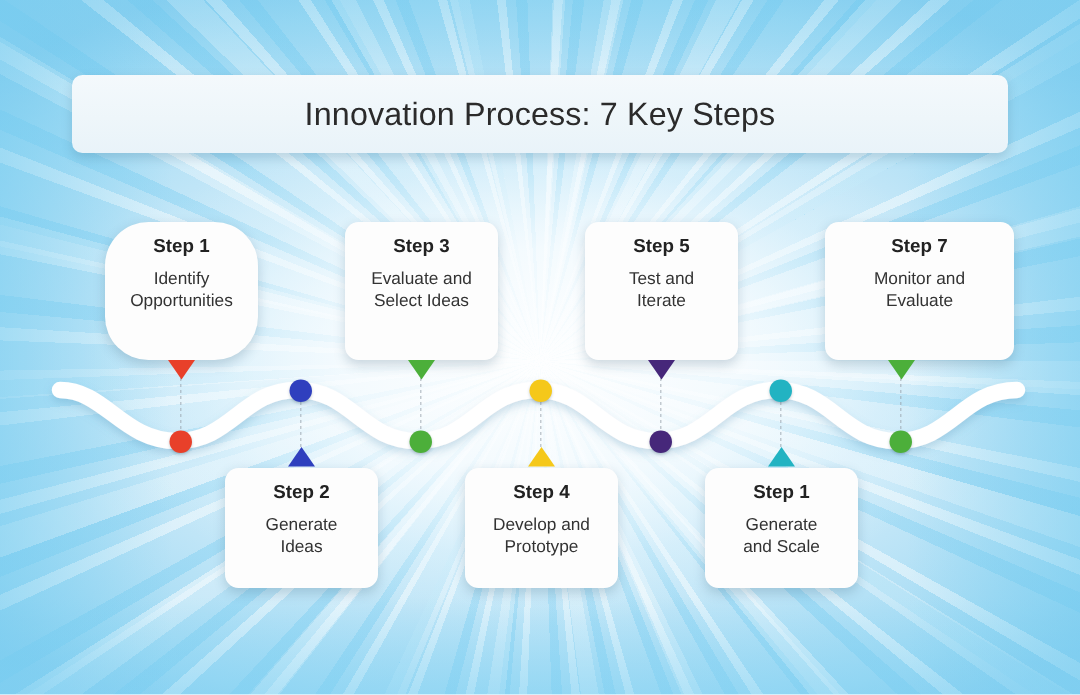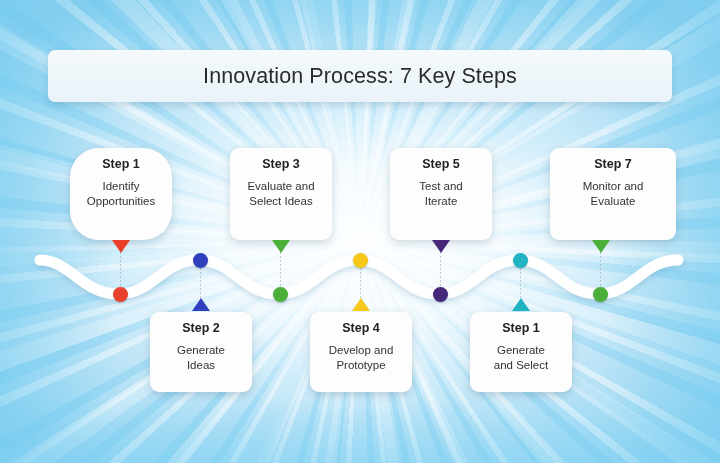--- a/index.html
+++ b/index.html
@@ -216,21 +216,21 @@
 
   <div class="card" style="left:310px; top:312px; width:102px; height:80px;">
     <div class="card-step">Step 4</div>
     <div class="card-desc">Develop and</div>
     <div class="card-desc">Prototype</div>
   </div>
 
   <div class="card" style="left:470px; top:312px; width:102px; height:80px;">
     <div class="card-step">Step 1</div>
     <div class="card-desc">Generate</div>
-    <div class="card-desc">and Select</div>
+    <div class="card-desc">and Scale</div>
   </div>
 
   <div class="tri tri-down" style="left:112px; top:240px; border-top:13px solid #e8402a;"></div>
   <div class="tri tri-down" style="left:272px; top:240px; border-top:13px solid #4caf3a;"></div>
   <div class="tri tri-down" style="left:432px; top:240px; border-top:13px solid #46277a;"></div>
   <div class="tri tri-down" style="left:592px; top:240px; border-top:13px solid #4caf3a;"></div>
 
   <div class="tri tri-up" style="left:192px; top:298px; border-bottom:13px solid #2f3fbe;"></div>
   <div class="tri tri-up" style="left:352px; top:298px; border-bottom:13px solid #f5c81a;"></div>
   <div class="tri tri-up" style="left:512px; top:298px; border-bottom:13px solid #22b3c2;"></div>

